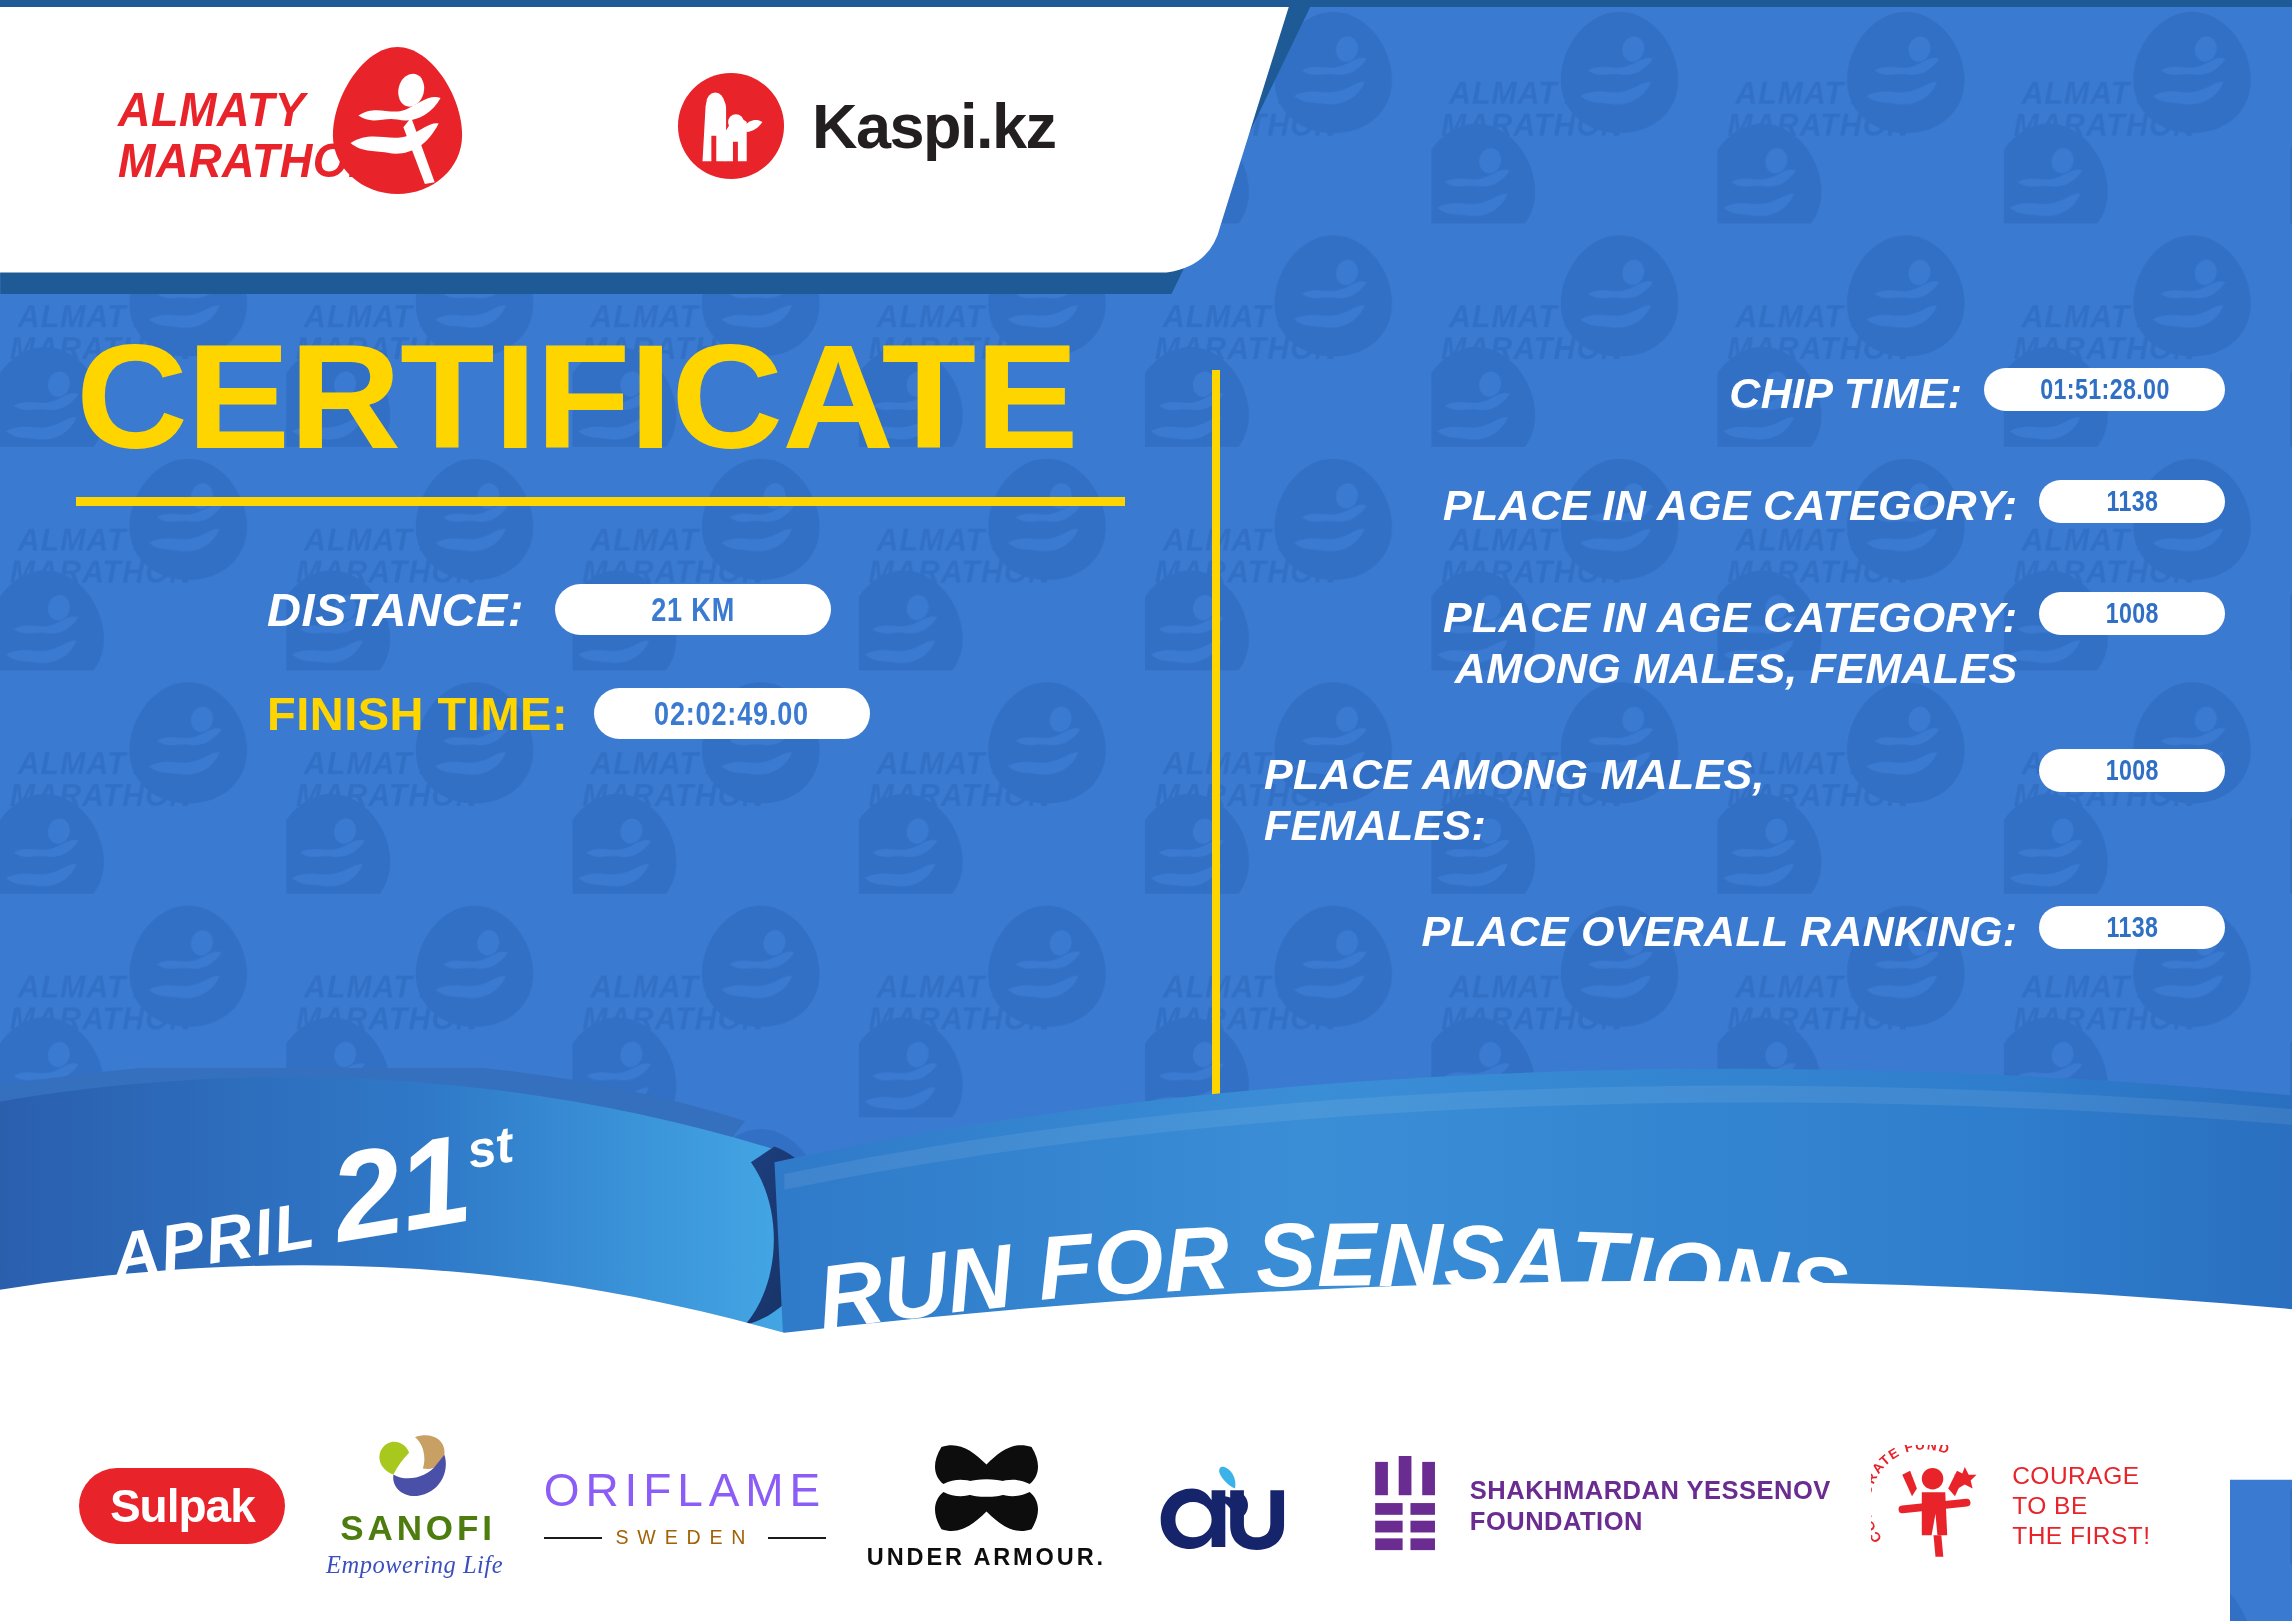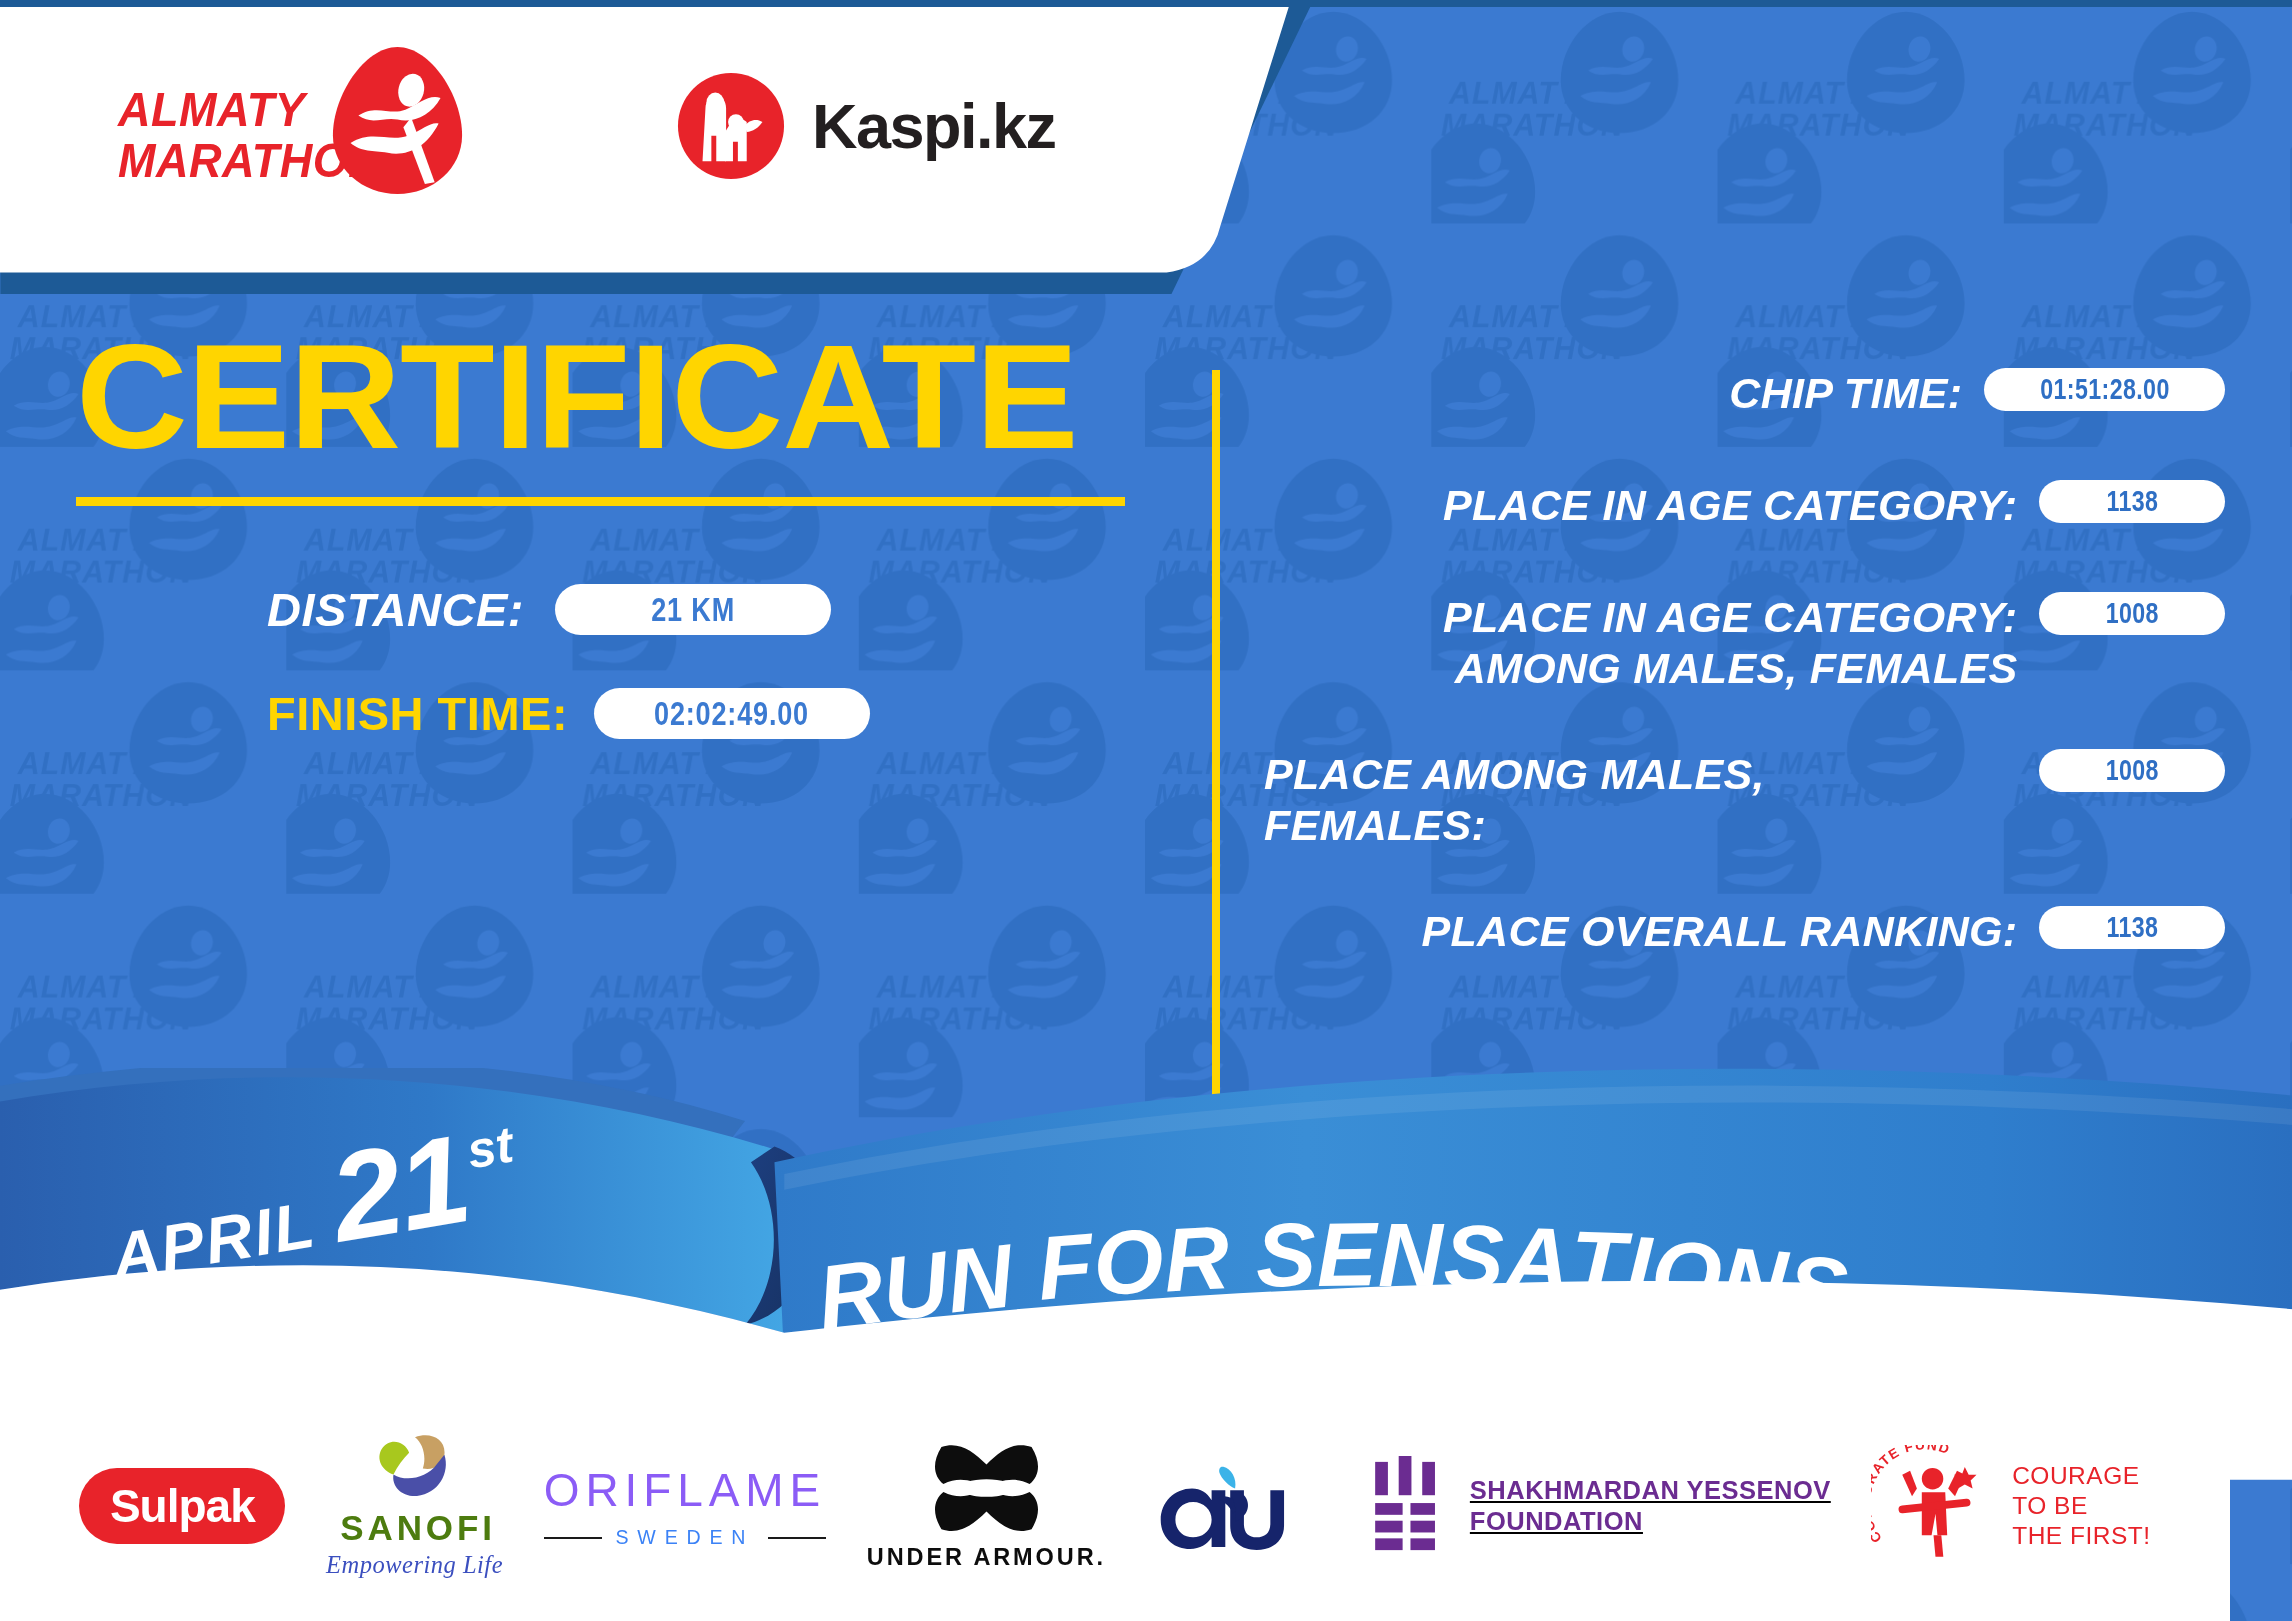--- a/index.html
+++ b/index.html
@@ -151,28 +151,28 @@
   .sulpak-text { color:#fff; font-size:46px; font-weight:700; letter-spacing:-1px; }
 
   .sanofi { display:flex; flex-direction:column; align-items:center; }
   .sanofi-word { color:#4d7c0f; font-size:35px; letter-spacing:3.9px; font-weight:700; margin-top:3.9px;margin-left:7px; }
   .sanofi-tag { color:#3B4FBF; font-size:24.5px; font-style:italic; letter-spacing:0.5px; margin-top:3.9px; font-family:"Liberation Serif", serif; }
 
   .oriflame { display:flex; flex-direction:column; align-items:center; }
   .oriflame-word { color:#8b5cf6; font-size:46px; letter-spacing:5.9px; font-weight:300; }
   .oriflame-sub-row { display:flex; align-items:center; gap:13.7px; margin-top:9.8px; width:100%; }
   .ol-rule { height:2px; background:#1a1a1a; flex:1; }
-  .oriflame-sub { color:#3b82f6; font-size:19.6px; letter-spacing:8.8px; }
+  .oriflame-sub { color:#a16207; font-size:19.6px; letter-spacing:8.8px; }
 
   .ua { display:flex; flex-direction:column; align-items:center; }
   .ua-word { color:#0d0d0d; font-size:23.5px; font-weight:700; letter-spacing:2.9px; margin-top:7.8px; }
 
   .asu-wrap { display:flex; align-items:center; }
 
-  .yess { display:flex; align-items:center; gap:25.5px;text-decoration:underline; }
+  .yess { display:flex; align-items:center; gap:25.5px; }
   .yess-text { color:#6B2C91; font-weight:700; font-size:25.5px; line-height:31px; letter-spacing:0.5px; }
 
   .cf { display:flex; align-items:center; gap:13.7px; }
   .cf-text { color:#E8232A; font-size:24.5px; line-height:30px; letter-spacing:0.5px; }
 </style>
 </head>
 <body>
 
 <div id="cert">
 

